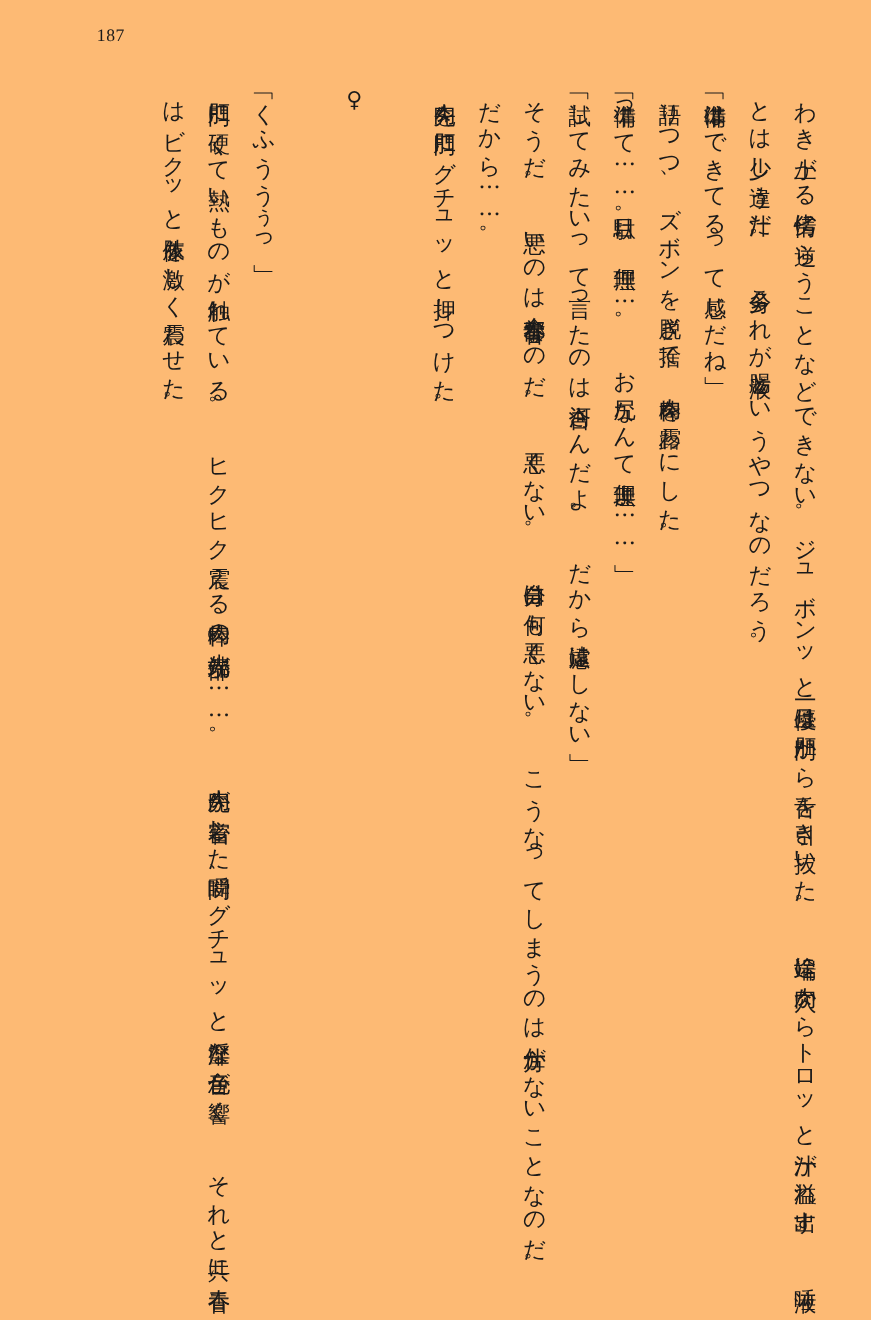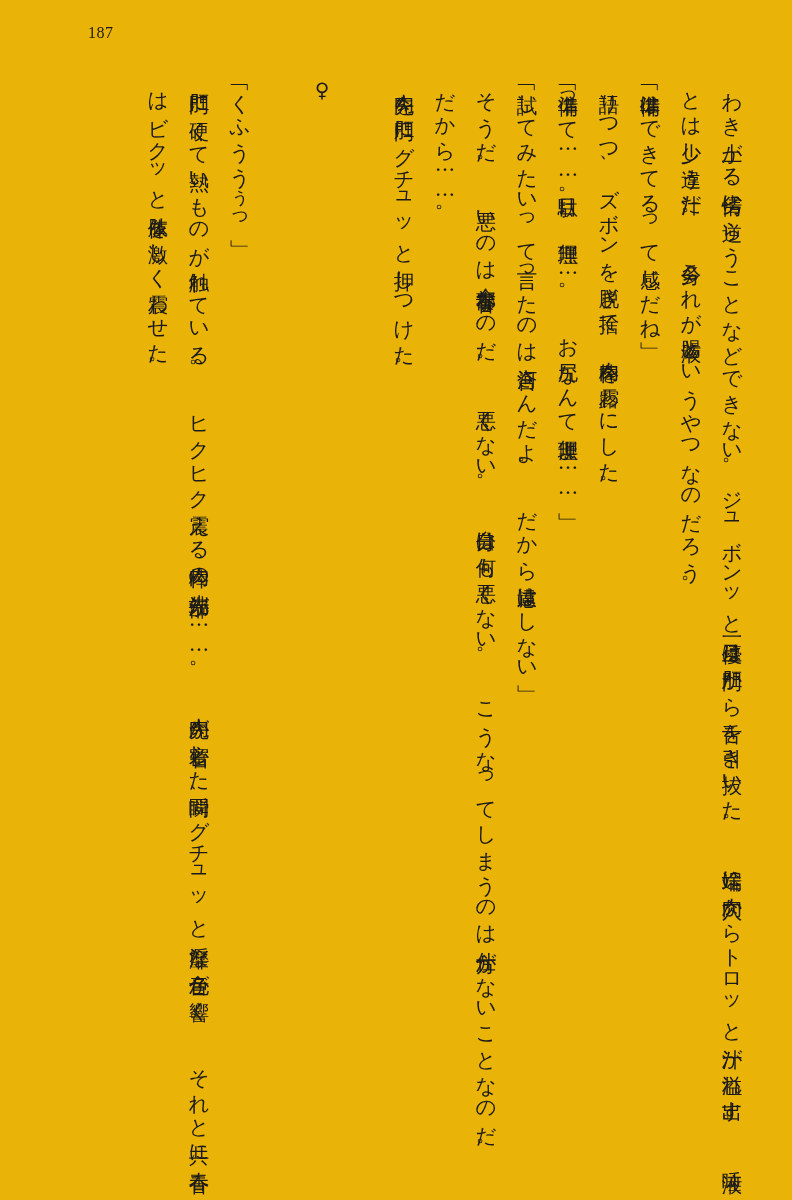--- a/index.html
+++ b/index.html
@@ -11,21 +11,21 @@
     width: 792px;
     height: 1200px;
     font-family: "Liberation Serif", "DejaVu Serif", serif;
     color: #1a1a1a;
     overflow: hidden;
   }
   .page {
     position: relative;
     width: 792px;
     height: 1200px;
-    background: #eab308;
+    background: #fdba74;
     box-sizing: border-box;
   }
   .page-number {
     position: absolute;
     top: 24px;
     left: 88px;
     font-size: 16px;
     font-family: "Liberation Serif", "DejaVu Serif", serif;
     letter-spacing: 0.5px;
     color: #1a1a1a;

